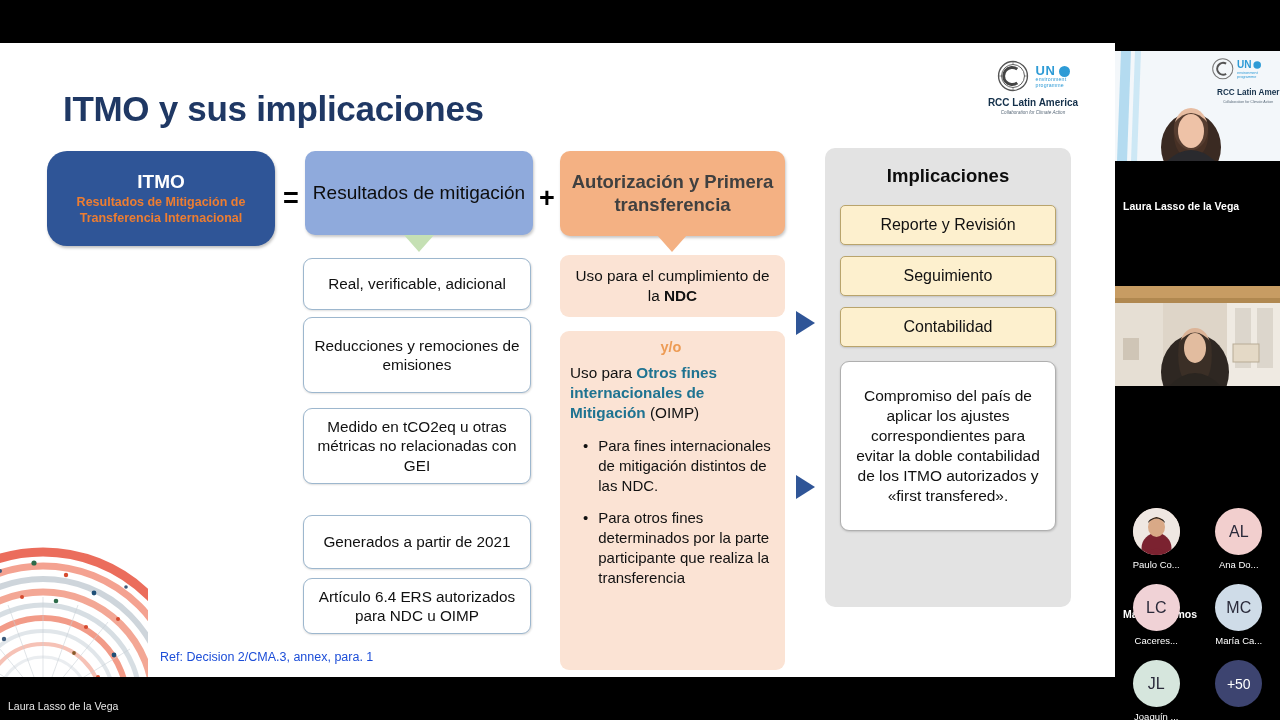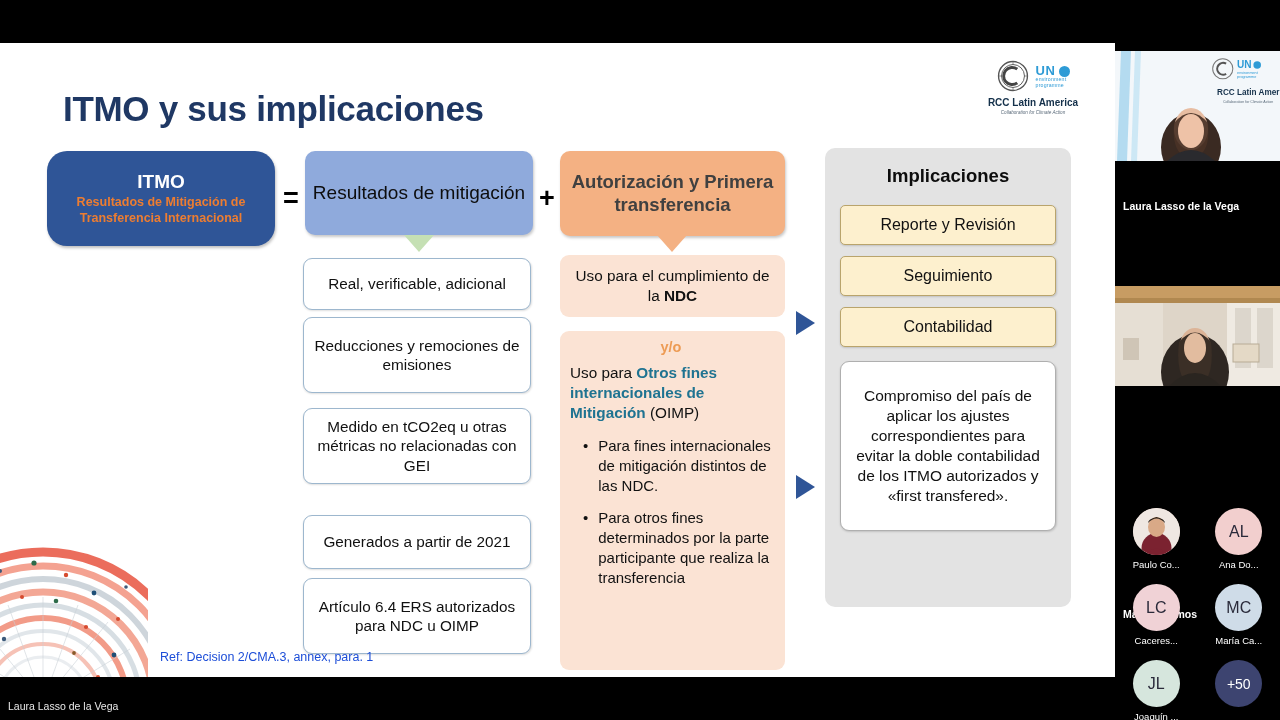--- a/index.html
+++ b/index.html
@@ -85,21 +85,21 @@
     background: #fff; border: 1.4px solid #9DB7CE; border-radius: 9px;
     display: flex; align-items: center; justify-content: center;
     text-align: center; padding: 6px 9px;
     font-size: 15.3px; color: #111; line-height: 1.26;
     box-shadow: 0.5px 1px 2px rgba(0,0,0,.13);
   }
   #ob1 { top: 215px; height: 52px; }
   #ob2 { top: 274px; height: 76px; }
   #ob3 { top: 365px; height: 76px; }
   #ob4 { top: 466px; height: 54px; margin-top: 6px; }
-  #ob5 { top: 535px; height: 76px; }
+  #ob5 { top: 535px; height: 56px; }
 
   
   #col2-head {
     position: absolute; left: 560px; top: 108px;
     width: 225px; height: 85px;
     background: #F4B183; border-radius: 10px;
     display: flex; align-items: center; justify-content: center;
     text-align: center;
     box-shadow: 1px 2px 3px rgba(0,0,0,.22);
   }

